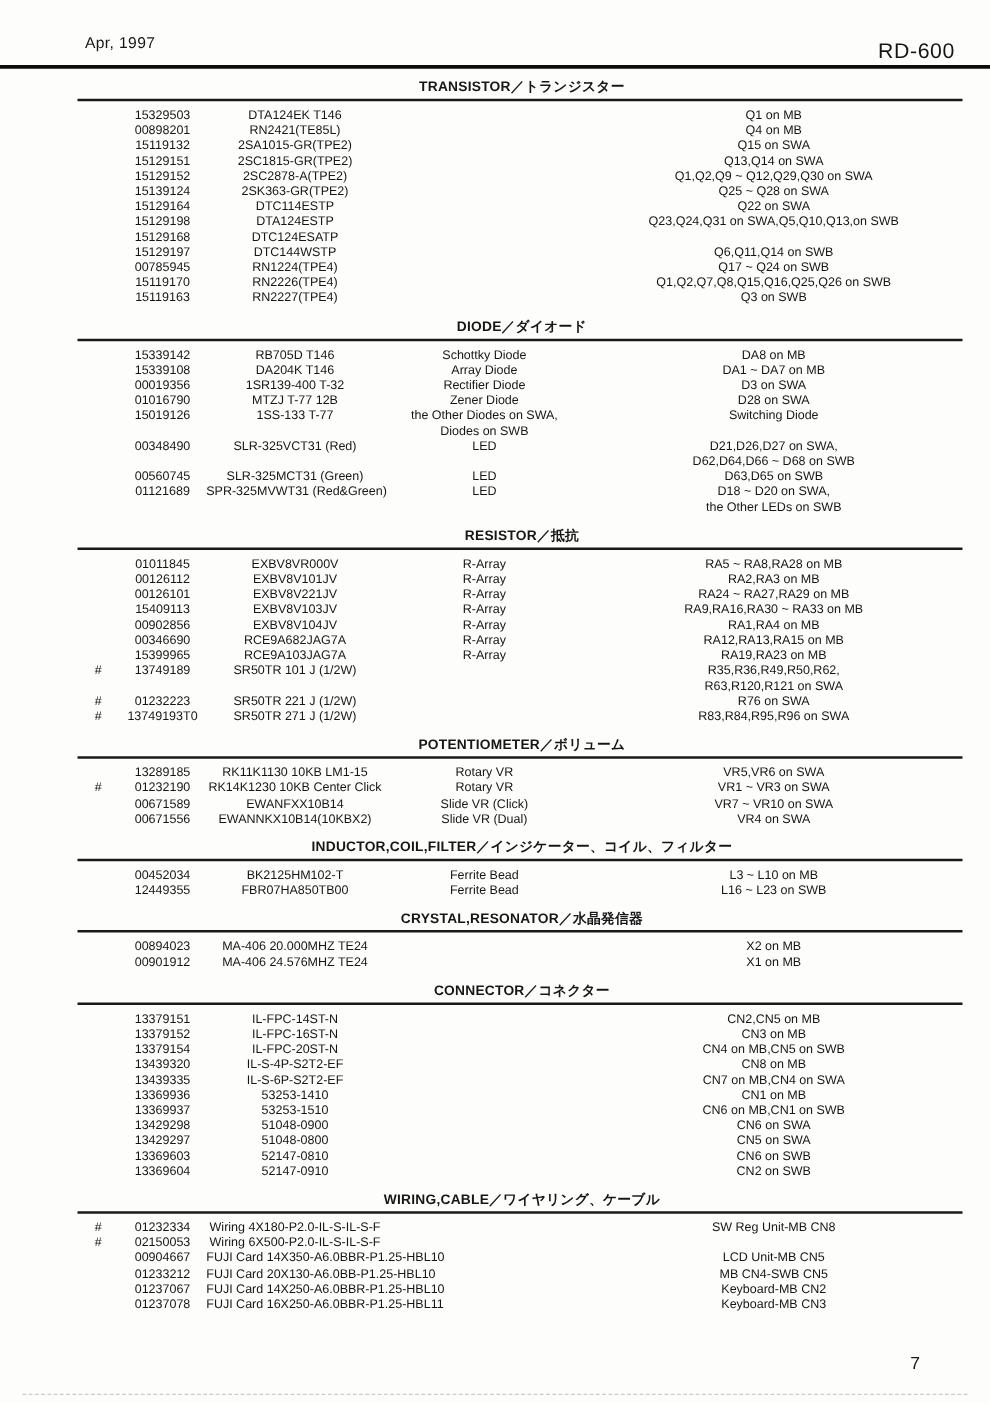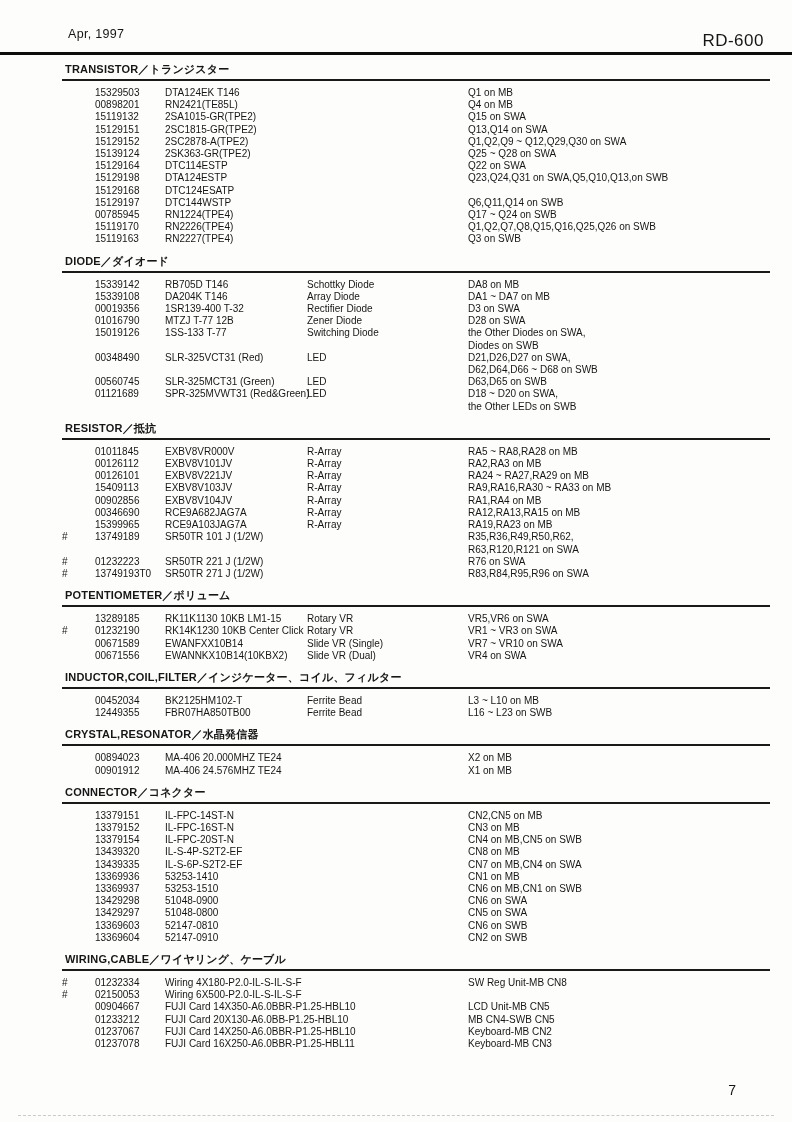--- a/index.html
+++ b/index.html
@@ -25,21 +25,21 @@
   }
   .hdr-model {
     position:absolute; right:28px; top:13px;
     font-size:17px; letter-spacing:0.5px;
   }
 
   
   .content {
     position:absolute; left:62px; top:62px; width:708px;
   }
-  .section { margin-bottom:8px; }
+  .section { margin-bottom:8px;text-align:center; }
   .sec-head {
     font-size:11px; font-weight:700; letter-spacing:0.2px;
     border-bottom:2px solid #1a1a1a;
     padding:0 0 2px 3px; margin-bottom:6px;
   }
   .row {
     display:grid;
     grid-template-columns:33px 70px 142px 161px 1fr;
     font-size:10px; line-height:12.2px;
   }
@@ -221,25 +221,25 @@
             <div class="cell">MTZJ T-77 12B</div>
             <div class="cell">Zener Diode</div>
             <div class="cell loc">
               <div>D28 on SWA</div>
             </div>
           </div>
           <div class="row">
             <div class="cell"></div>
             <div class="cell">15019126</div>
             <div class="cell">1SS-133 T-77</div>
-            <div class="cell">Switching Diode</div>
             <div class="cell loc">
               <div>the Other Diodes on SWA,</div>
               <div>Diodes on SWB</div>
             </div>
+            <div class="cell">Switching Diode</div>
           </div>
           <div class="row">
             <div class="cell"></div>
             <div class="cell">00348490</div>
             <div class="cell">SLR-325VCT31 (Red)</div>
             <div class="cell">LED</div>
             <div class="cell loc">
               <div>D21,D26,D27 on SWA,</div>
               <div>D62,D64,D66 ~ D68 on SWB</div>
             </div>
@@ -379,21 +379,21 @@
             <div class="cell">RK14K1230 10KB Center Click</div>
             <div class="cell">Rotary VR</div>
             <div class="cell loc">
               <div>VR1 ~ VR3 on SWA</div>
             </div>
           </div>
           <div class="row">
             <div class="cell"></div>
             <div class="cell">00671589</div>
             <div class="cell">EWANFXX10B14</div>
-            <div class="cell">Slide VR (Single)</div>
+            <div class="cell">Slide VR (Click)</div>
             <div class="cell loc">
               <div>VR7 ~ VR10 on SWA</div>
             </div>
           </div>
           <div class="row">
             <div class="cell"></div>
             <div class="cell">00671556</div>
             <div class="cell">EWANNKX10B14(10KBX2)</div>
             <div class="cell">Slide VR (Dual)</div>
             <div class="cell loc">

